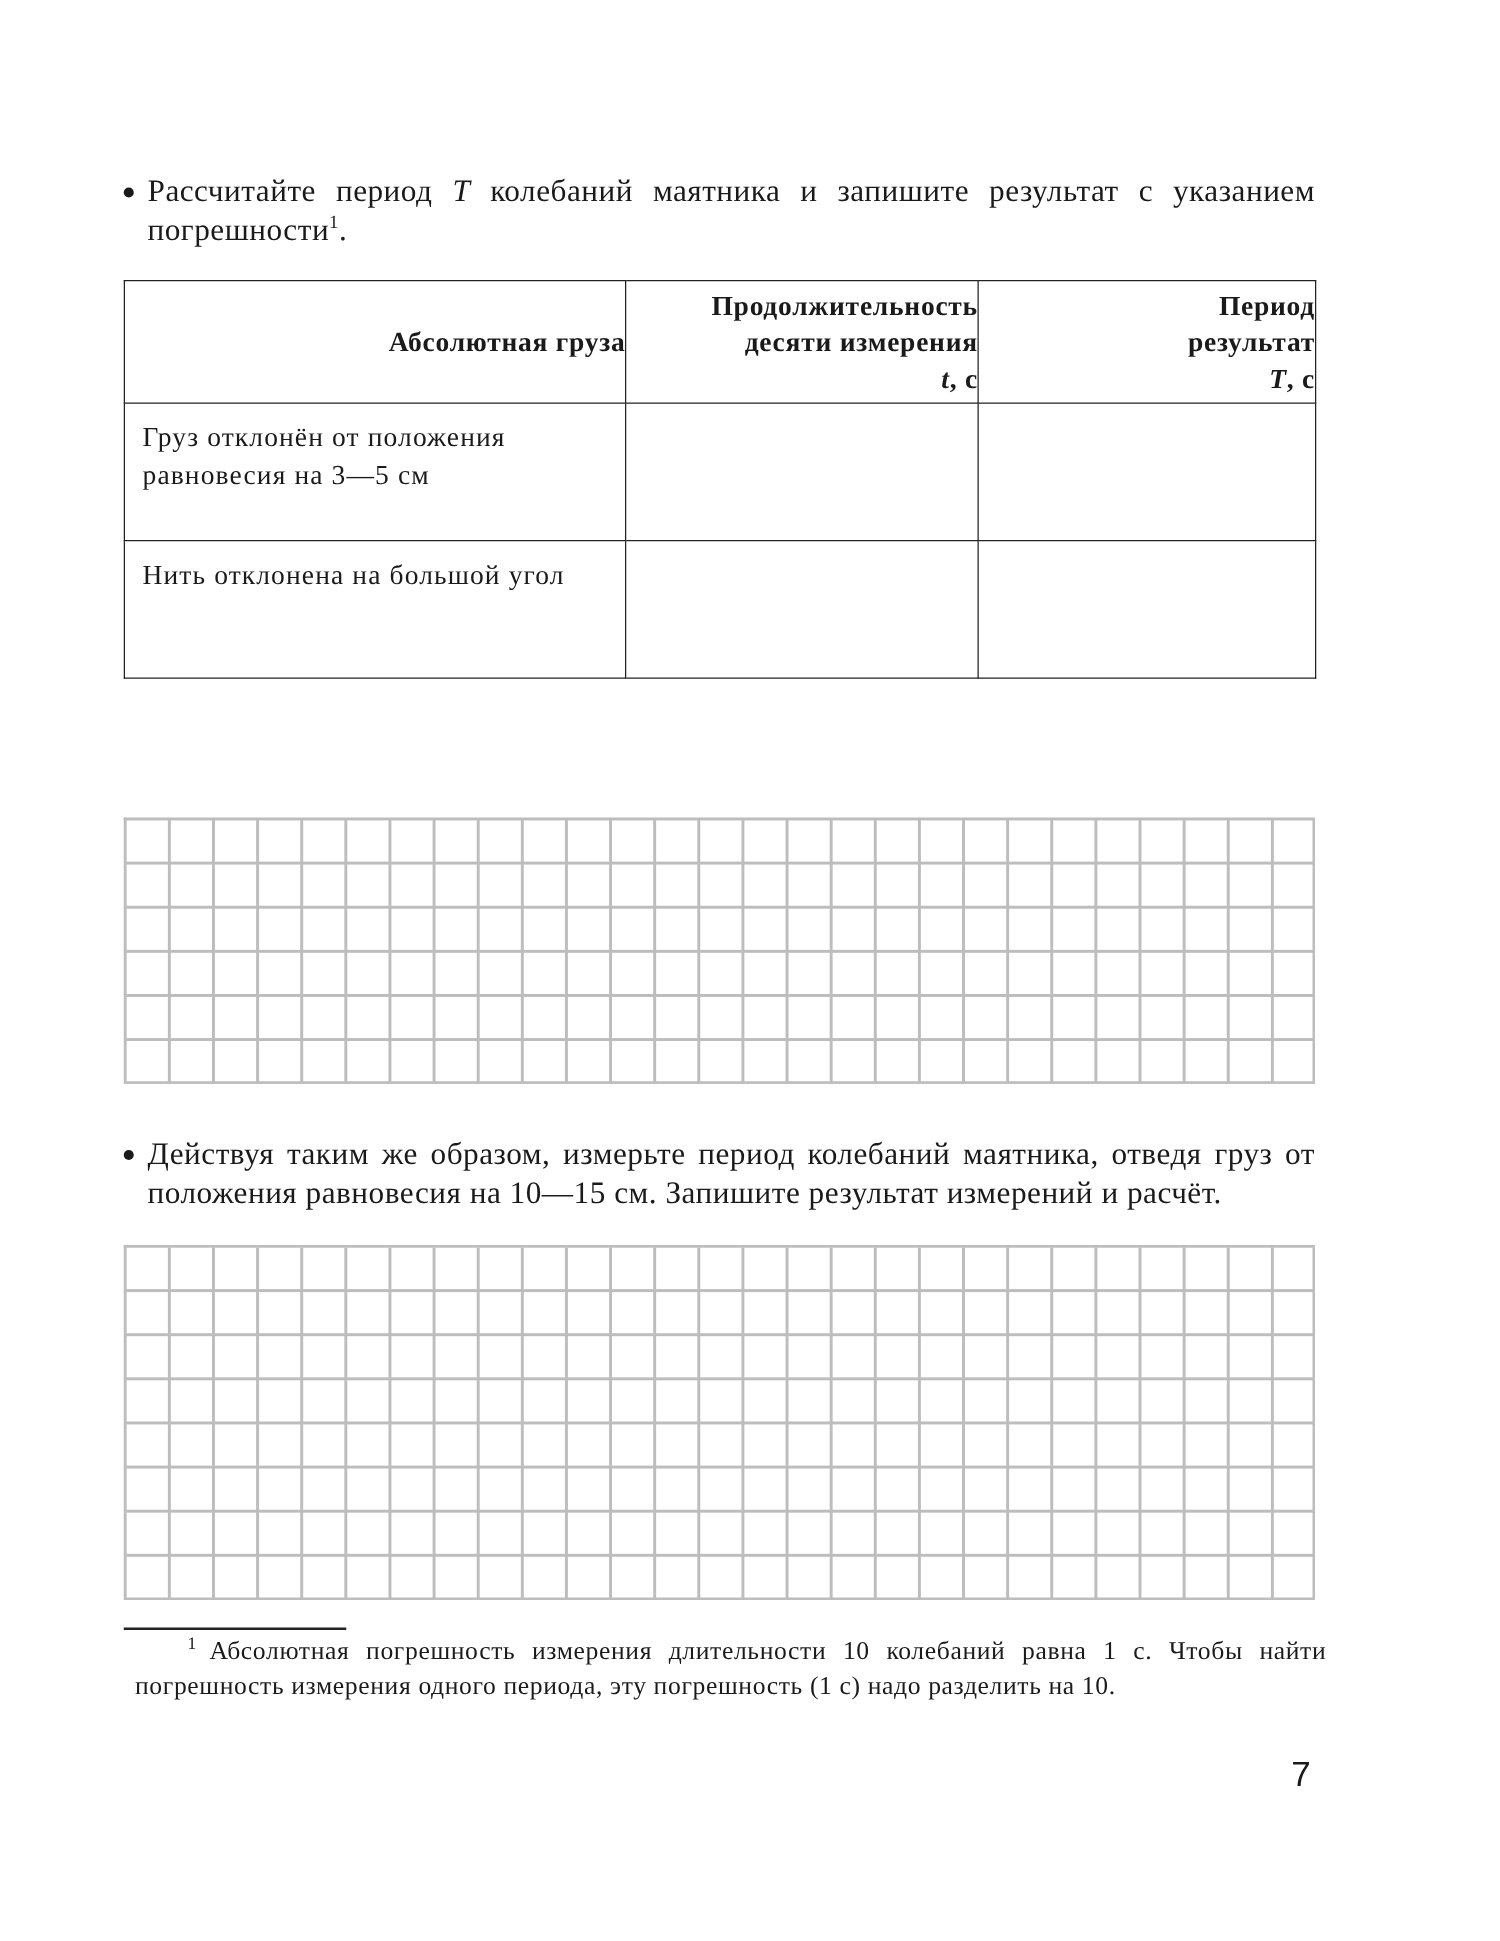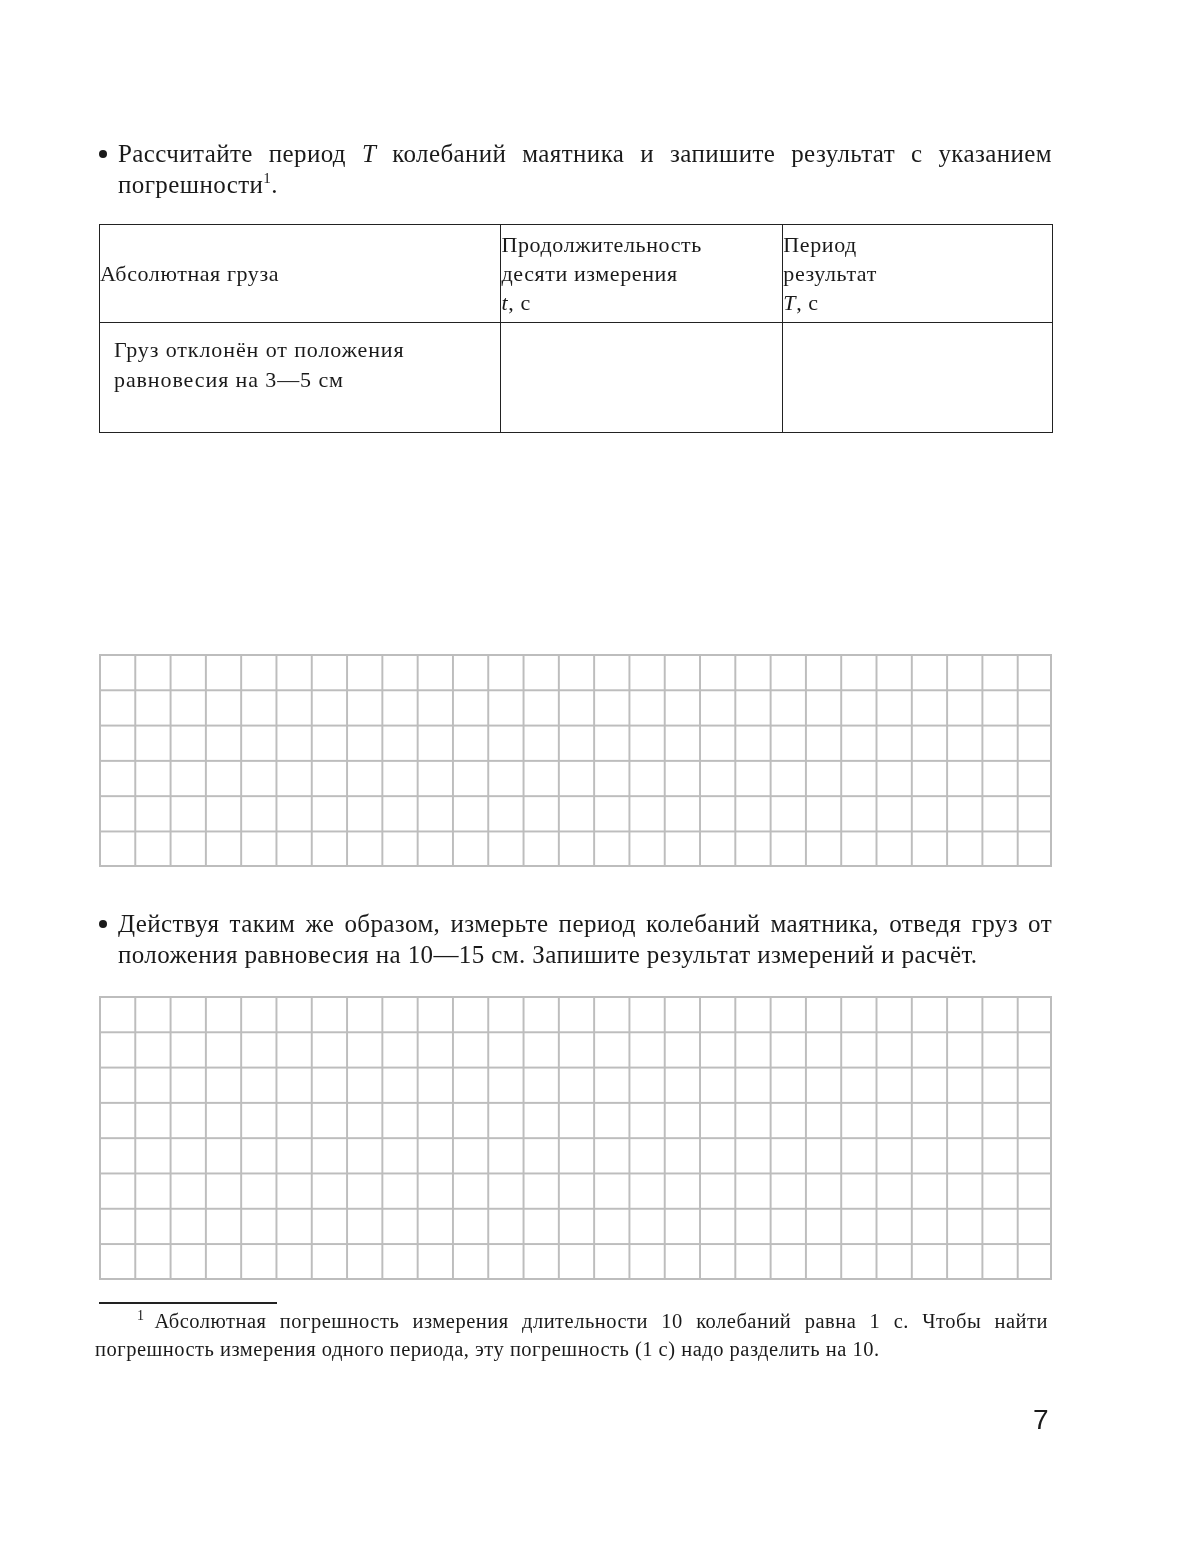--- a/index.html
+++ b/index.html
@@ -6,37 +6,37 @@
   body { width: 1200px; height: 1553px; position: relative; overflow: hidden; color: #1a1a1a;
          font-family: "Liberation Serif", "DejaVu Serif", serif; }
   .bullet-block { position: absolute; left: 99px; width: 953px; font-size: 25px; line-height: 31px; letter-spacing: 0.4px; }
   .bullet-dot { display: inline-block; width: 8px; height: 8px; border-radius: 50%; background: #1a1a1a; position: absolute; left: 0; top: 12px; }
   .bullet-text { margin-left: 19px; text-align: justify; text-align-last: left; }
   .ital { font-style: italic; }
   sup.fn { font-size: 15px; vertical-align: 10px; line-height: 0; }
 
   table.data { position: absolute; left: 99px; top: 224px; width: 954px; border-collapse: collapse; }
   table.data th, table.data td { border: 1.6px solid #222; padding: 0; vertical-align: middle; }
-  table.data th { font-weight: normal; font-size: 22px; line-height: 29px; text-align: left; height: 97px; letter-spacing: 0.6px; margin-top: 17px; }
+  table.data th { font-weight: bold; font-size: 22px; line-height: 29px; text-align: right; height: 97px; letter-spacing: 0.6px; margin-top: 17px; }
   table.data td { height: 97px; }
   table.data td.label { vertical-align: top; padding: 12px 14px 0 14px; font-weight: normal; font-size: 22px; line-height: 30px; letter-spacing: 0.9px; }
   col.c1 { width: 402px; } col.c2 { width: 282px; } col.c3 { width: 270px; }
 
   .grid { position: absolute; left: 99px; width: 953px;
           border-top: 2px solid #bdbdbd; border-left: 2px solid #bdbdbd; box-sizing: border-box;
           background-image:
             linear-gradient(to right, #bdbdbd 2px, transparent 2px),
             linear-gradient(to bottom, #bdbdbd 2px, transparent 2px);
           background-size: 35.3px 35.3px;
           background-position: -2px -2px; }
   .grid::after { content: ""; position: absolute; right: 0; top: 0; bottom: 0; width: 2px; background: #bdbdbd; }
   .grid::before { content: ""; position: absolute; left: 0; right: 0; bottom: 0; height: 2px; background: #bdbdbd; }
 
   .fn-rule { position: absolute; left: 99px; top: 1302px; width: 178px; height: 1.5px; background: #222; }
-  .footnote { position: absolute; left: 95px; top: 1307px; width: 953px; font-size: 20.5px; line-height: 28px; text-align: justify; text-align-last: left; letter-spacing: 0.5px; }
+  .footnote { position: absolute; left: 108px; top: 1307px; width: 953px; font-size: 20.5px; line-height: 28px; text-align: justify; text-align-last: left; letter-spacing: 0.5px; }
   .footnote .fnmark { font-size: 14px; vertical-align: 8px; line-height: 0; margin-left: 42px; margin-right: 10px; }
   .page-num { position: absolute; left: 1033px; top: 1404px; font-family: "Liberation Sans", "DejaVu Sans", sans-serif; font-size: 28px; }
 </style>
 </head>
 <body>
 
 <div class="bullet-block" style="top:138px;">
   <span class="bullet-dot"></span>
   <div class="bullet-text"><span>Рассчитайте период </span><span class="ital">T</span><span> колебаний маятника и запишите результат с указанием погрешности</span><sup class="fn">1</sup><span>.</span></div>
 </div>
@@ -61,20 +61,25 @@
         <i>T</i><span>, с</span>
       </th>
     </tr>
   </thead>
   <tbody>
     <tr>
       <td class="label">Груз отклонён от положения равновесия на 3—5 см</td>
       <td></td>
       <td></td>
     </tr>
+    <tr>
+      <td class="label">Нить отклонена на большой угол</td>
+      <td></td>
+      <td></td>
+    </tr>
   </tbody>
 </table>
 
 <div class="grid" style="top:654px; height:213px;"></div>
 
 <div class="bullet-block" style="top:908px;">
   <span class="bullet-dot"></span>
   <div class="bullet-text">Действуя таким же образом, измерьте период колебаний маятника, отведя груз от положения равновесия на 10—15 см. Запишите результат измерений и расчёт.</div>
 </div>
 

